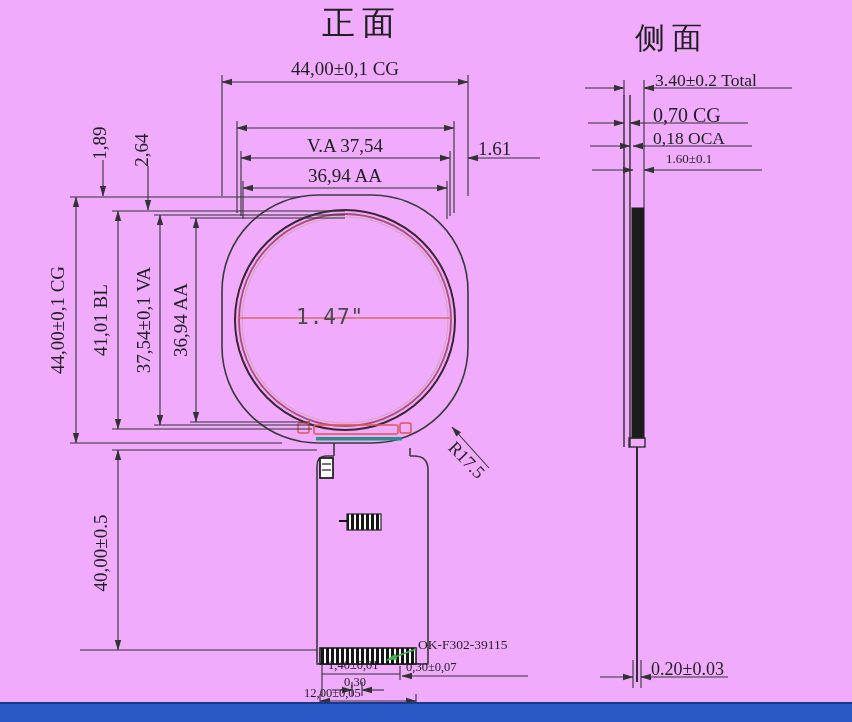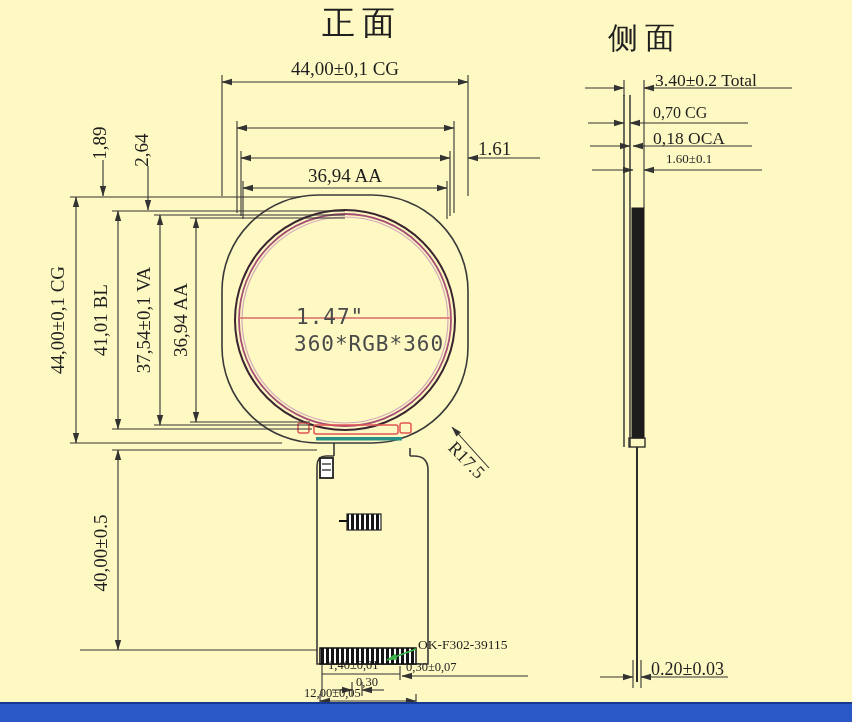--- a/index.html
+++ b/index.html
@@ -1,17 +1,17 @@
 <!DOCTYPE html>
 <html><head>
 <meta charset="utf-8">
 <style>
   html,body{margin:0;padding:0;background:#e8e8e8;}
   #canvas{
-    position:relative;width:852px;height:722px;background:#fef9c3;overflow:hidden;
+    position:relative;width:852px;height:722px;background:#f0abfc;overflow:hidden;
     font-family:"Liberation Serif", serif;color:#1f1f1f;
   }
   .t{position:absolute;white-space:nowrap;font-size:19px;line-height:1.05;}
   .tc{text-align:center;}
   .vt{position:absolute;white-space:nowrap;font-size:19px;line-height:1;
       transform:translate(-50%,-50%) rotate(-90deg);}
   .small{font-size:12.5px;}
   .mono{font-family:"DejaVu Sans Mono", monospace;font-size:21px;color:#4a4a4a;letter-spacing:1px;}
   .cjk{font-size:33px;letter-spacing:7px;font-weight:400;}
   svg{position:absolute;left:0;top:0;}
@@ -140,45 +140,45 @@
       <line x1="592" y1="170" x2="633" y2="170" marker-end="url(#ah)"></line>
       <line x1="644" y1="170" x2="762" y2="170" marker-start="url(#ahr)"></line>
       <line x1="633" y1="660" x2="633" y2="688"></line>
       <line x1="641" y1="660" x2="641" y2="688"></line>
       <line x1="600" y1="677" x2="633" y2="677" marker-end="url(#ah)"></line>
       <line x1="641" y1="677" x2="728" y2="677" marker-start="url(#ahr)"></line>
     </g>
   </svg>
 
   <div class="t cjk" style="left:322px;top:6px;">正面</div>
-  <div class="t cjk" style="left:608px;top:22px;font-size:30px;">侧面</div>
+  <div class="t cjk" style="left:635px;top:22px;font-size:30px;">侧面</div>
 
   <div class="t tc" style="left:225px;top:59px;width:240px;">44,00±0,1 CG</div>
+  <div class="t tc" style="left:225px;top:136px;width:240px;">V.A 37,54</div>
   <div class="t" style="left:478px;top:139px;">1.61</div>
   <div class="t tc" style="left:225px;top:166px;width:240px;">36,94 AA</div>
 
   <div class="vt" style="left:57px;top:320px;">44,00±0,1 CG</div>
   <div class="vt" style="left:100px;top:320px;">41,01 BL</div>
   <div class="vt" style="left:143px;top:320px;">37,54±0,1 VA</div>
   <div class="vt" style="left:180px;top:320px;">36,94 AA</div>
   <div class="vt" style="left:99px;top:143px;">1,89</div>
   <div class="vt" style="left:141px;top:150px;">2,64</div>
   <div class="vt" style="left:100px;top:553px;">40,00±0.5</div>
 
   <div class="t" style="left:458px;top:438px;transform:rotate(46deg);transform-origin:left top;font-size:18px;">R17.5</div>
 
   <div class="t mono" style="left:296px;top:306px;">1.47"</div>
-  <div class="t mono" style="left:294px;top:333px;">360*RGB*360</div>
 
   <div class="t" style="left:418px;top:638px;font-size:13.5px;">OK-F302-39115</div>
   <div class="t small" style="left:328px;top:659px;">1,40±0,01</div>
   <div class="t small" style="left:406px;top:661px;">0,30±0,07</div>
-  <div class="t small" style="left:356px;top:676px;">0,30</div>
+  <div class="t small" style="left:344px;top:676px;">0,30</div>
   <div class="t small" style="left:304px;top:687px;">12,00±0,05</div>
 
   <div class="t" style="left:655px;top:71px;font-size:17.5px;">3.40±0.2 Total</div>
-  <div class="t" style="left:653px;top:105px;font-size:16px;">0,70 CG</div>
+  <div class="t" style="left:653px;top:105px;font-size:20px;">0,70 CG</div>
   <div class="t" style="left:653px;top:129px;font-size:17.5px;text-align:center;">0,18 OCA</div>
   <div class="t" style="left:666px;top:152px;font-size:13px;">1.60±0.1</div>
   <div class="t" style="left:651px;top:660px;font-size:18px;">0.20±0.03</div>
 
   <div id="footer-bar"></div>
 </div>
 
 </body></html>

